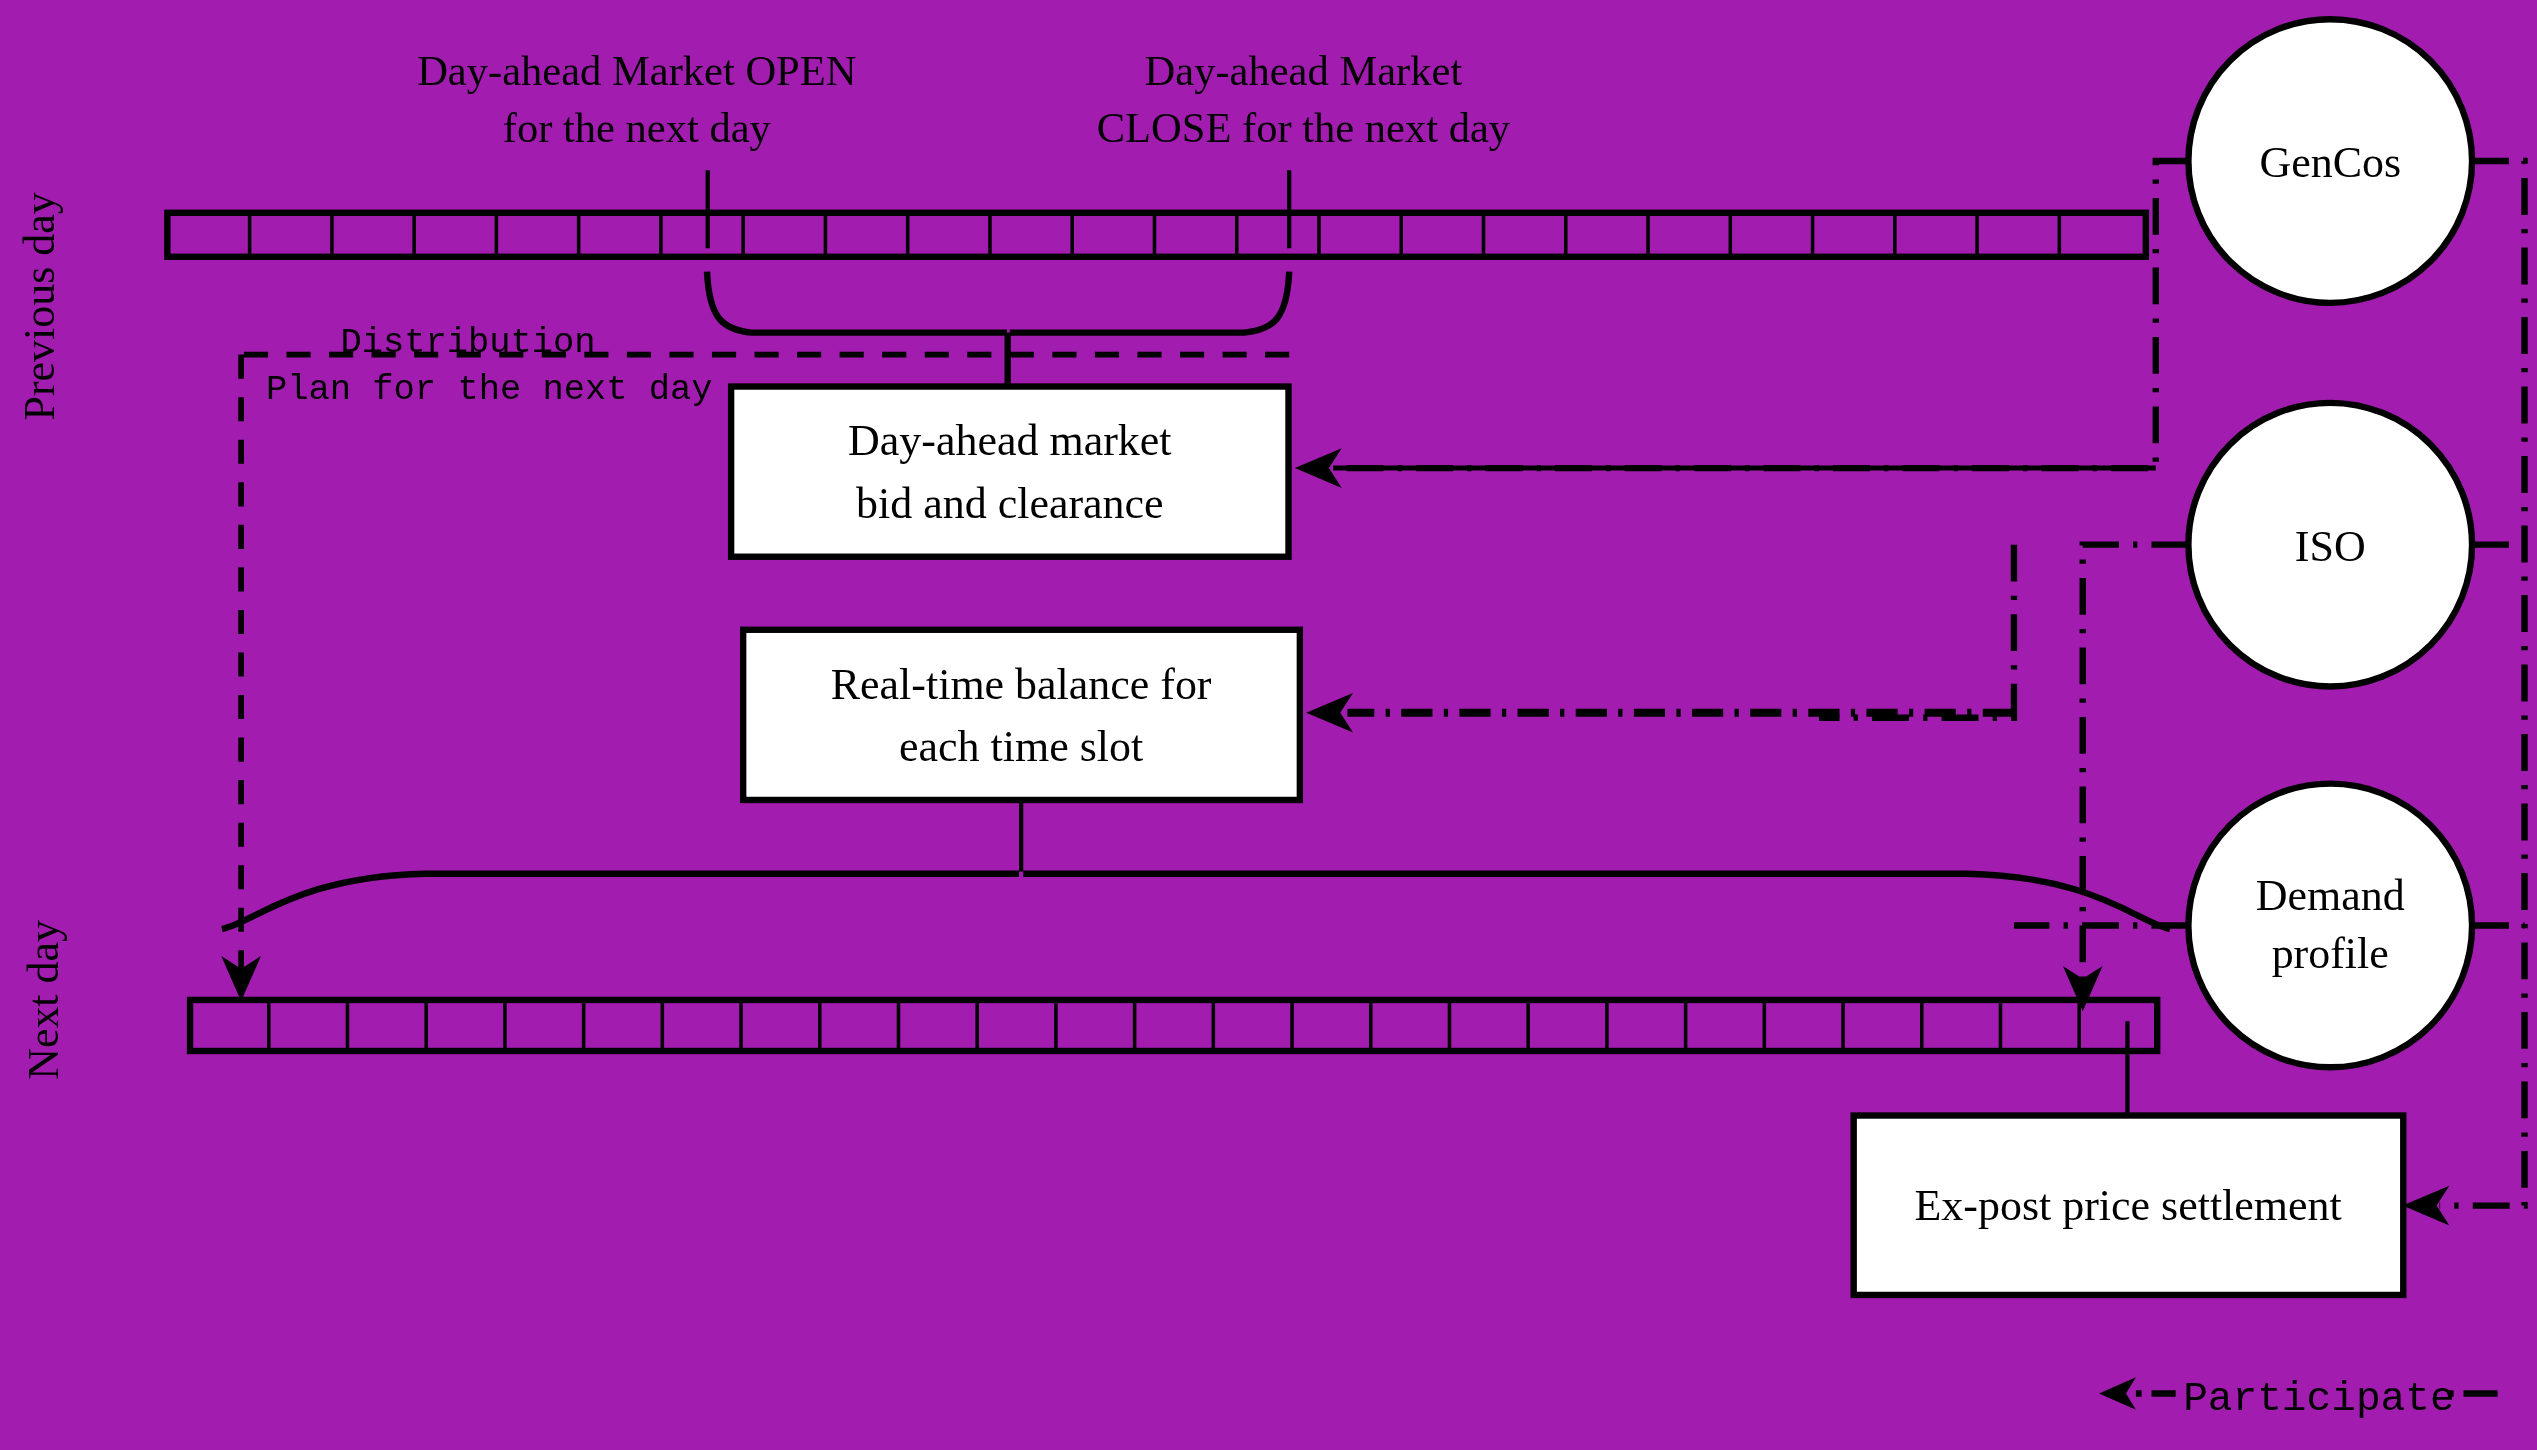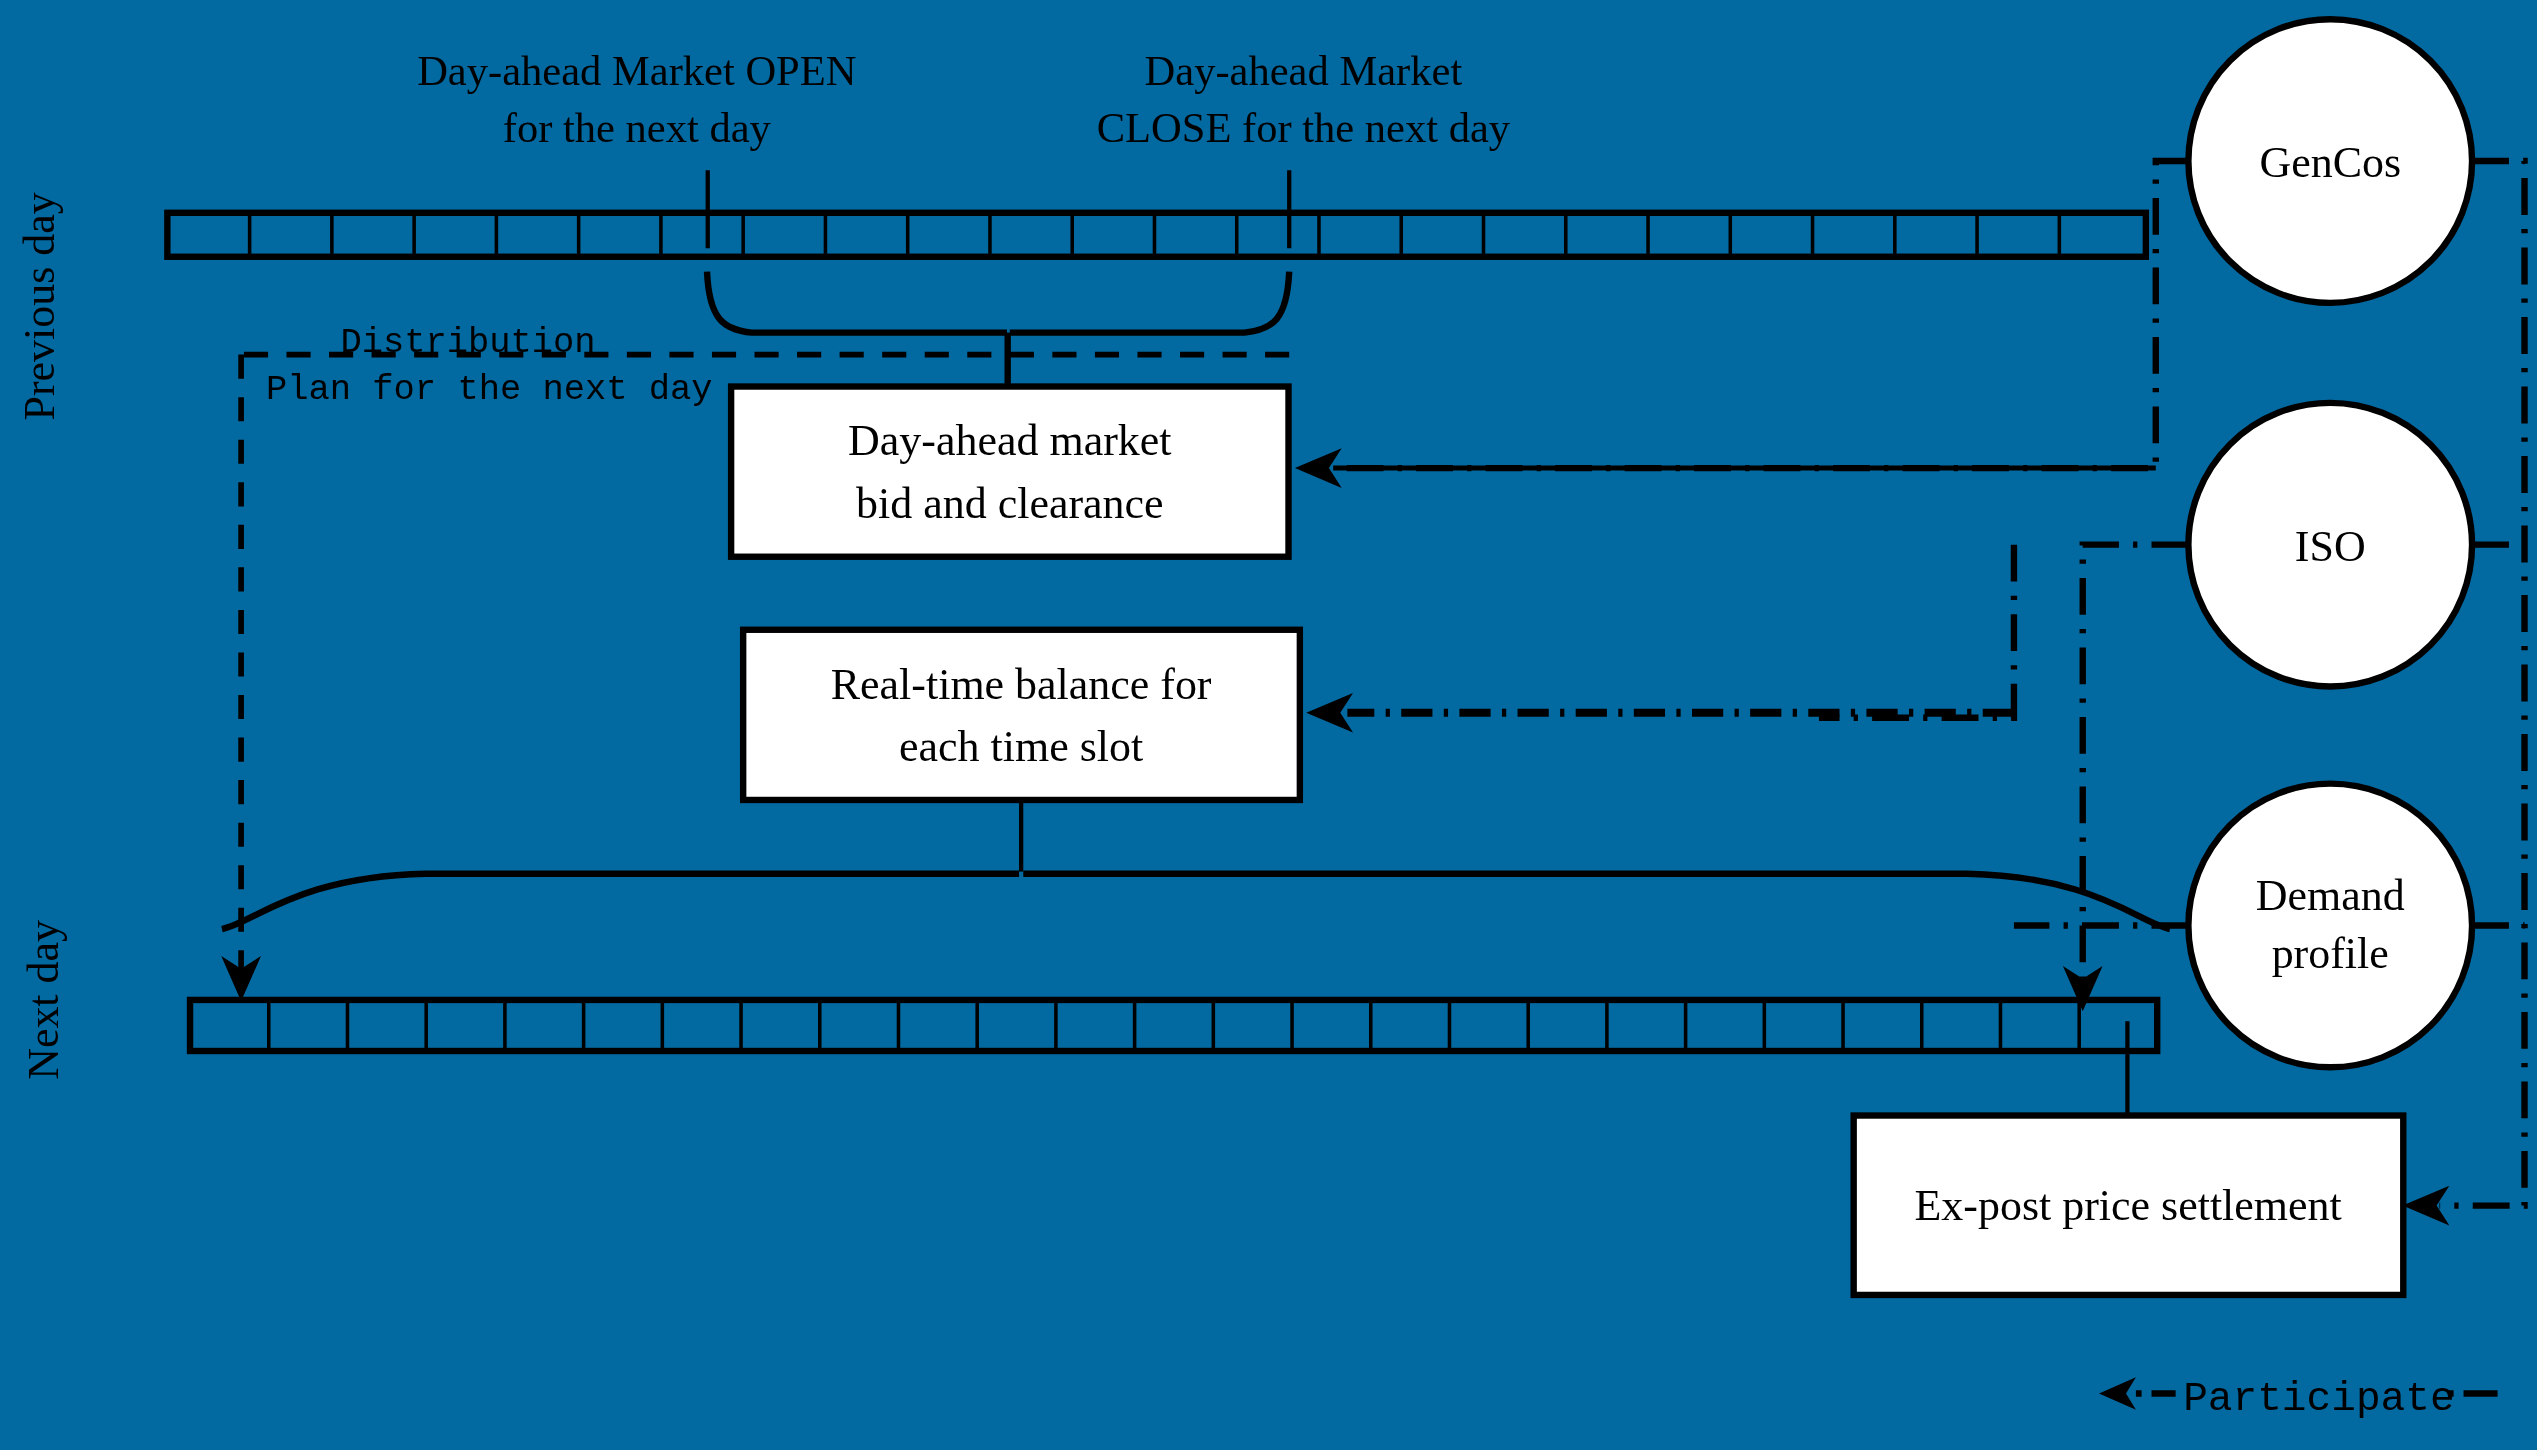--- a/index.html
+++ b/index.html
@@ -1,18 +1,18 @@
 <!DOCTYPE html>
 <html style="font-size:11.3px"><head>
 <meta charset="utf-8">
 <style>
   html,body{margin:0;padding:0;background:#ffffff;}
   body{width:2538px;height:1451px;overflow:hidden;
        font-family:"Liberation Serif","DejaVu Serif",serif;}
-  #stage{position:relative;width:2538px;height:1451px;background:#0369a1;}
+  #stage{position:relative;width:2538px;height:1451px;background:#a21caf;}
   svg#canvas{position:absolute;left:0;top:0;width:2538px;height:1451px;}
   text{font-family:"Liberation Serif","DejaVu Serif",serif;fill:#000;}
   text.mono{font-family:"Liberation Mono","DejaVu Sans Mono",monospace;}
 </style>
 </head>
 <body>
 
 <div id="stage">
 <svg id="canvas" viewBox="0 0 3579 2046" xmlns="http://www.w3.org/2000/svg">
 

